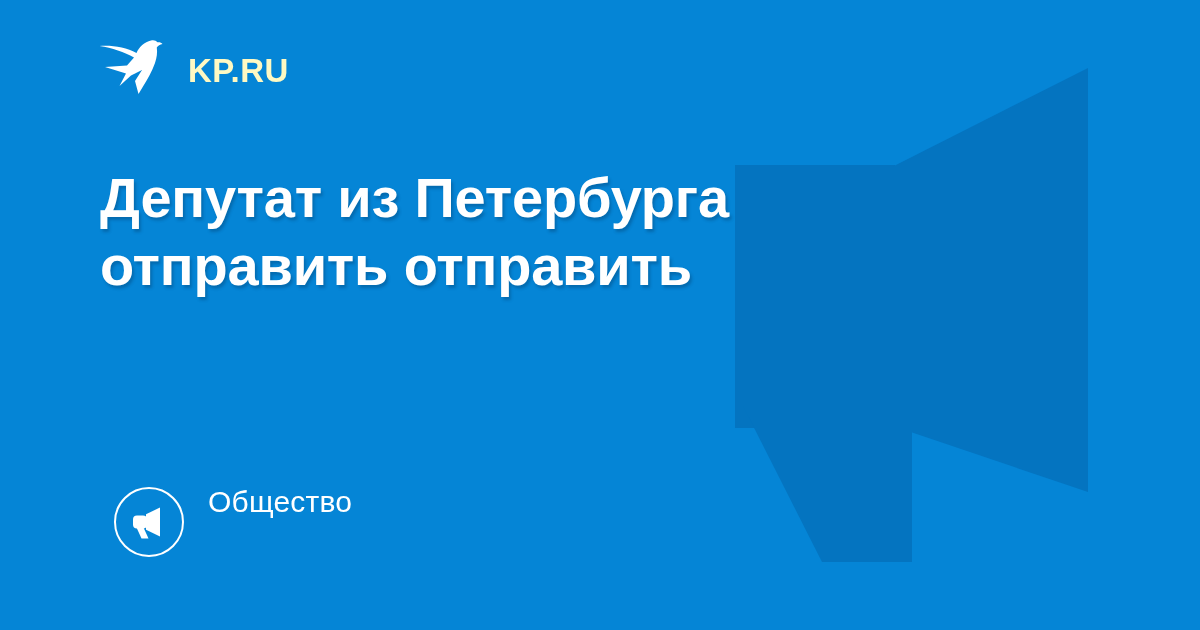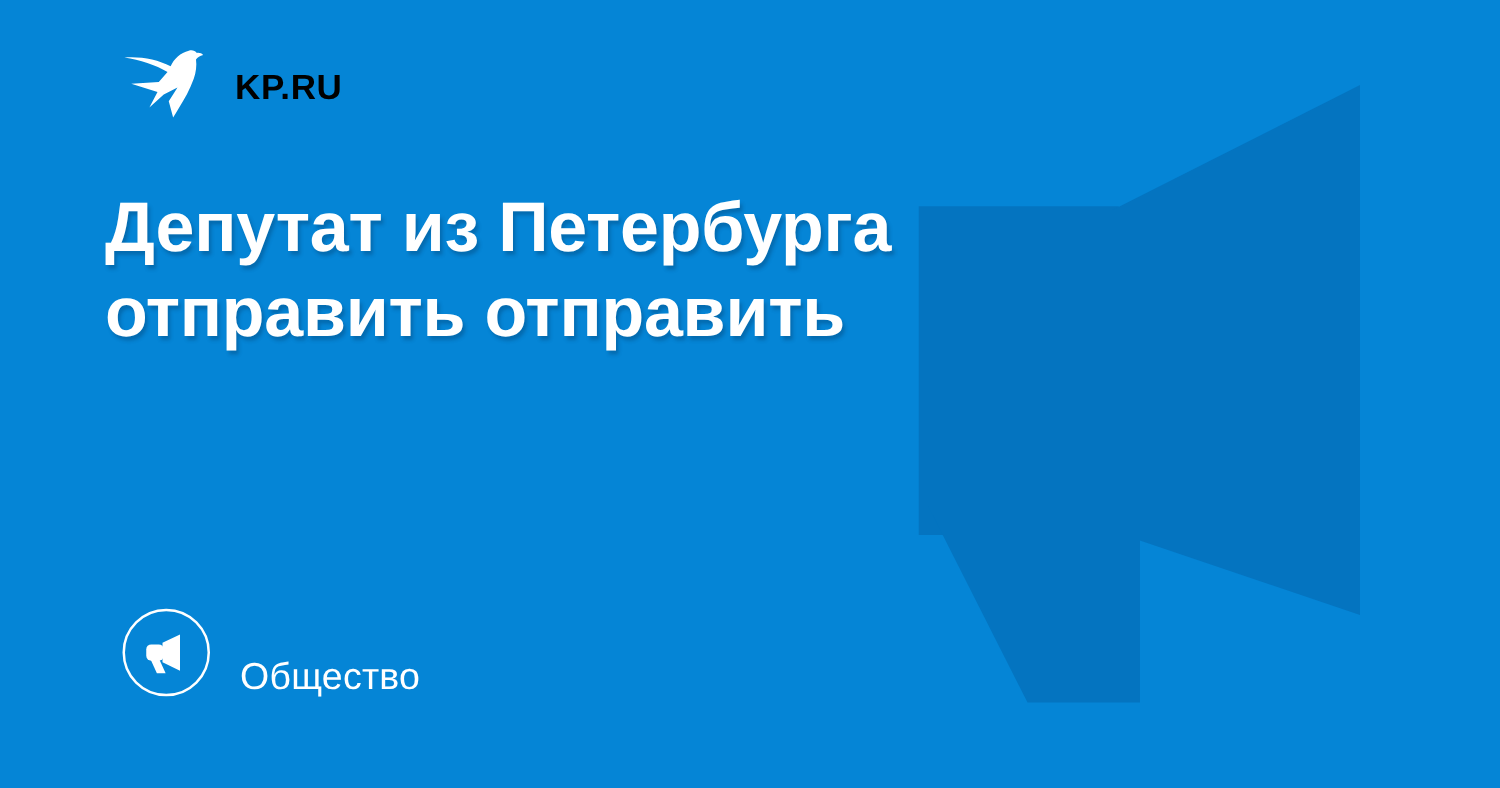--- a/index.html
+++ b/index.html
@@ -39,57 +39,57 @@
     z-index: 3;
   }
 
   .logo-bird {
     width: 72px;
     height: 72px;
     display: block;
   }
 
   .logo-wordmark {
-    color: #000000;
-    font-size: 28px;
+    color: #fef9c3;
+    font-size: 33px;
     font-weight: 700;
     letter-spacing: 0.5px;
     line-height: 1;
     font-family: "Liberation Sans", "DejaVu Sans", sans-serif;
   }
 
   
   .headline {
     position: absolute;
     left: 84px;
     top: 148px;
     width: 1000px;
     z-index: 3;
-    margin: 0;
+    margin: 16px;
     color: #ffffff;
     font-size: 56px;
     font-weight: 700;
     line-height: 68px;
     letter-spacing: -0.2px;
     text-shadow: 2px 3px 3px rgba(0, 45, 85, 0.30);
     font-family: "Liberation Sans", "DejaVu Sans", sans-serif;
   }
 
   .headline .hl-line {
     display: block;
     white-space: pre;
   }
 
   
   .category {
     position: absolute;
-    left: 98px;
+    left: 114px;
     top: 487px;
     display: flex;
-    align-items: flex-end;
+    align-items: flex-start;
     gap: 24px;
     z-index: 3;
   }
 
   .category-circle {
     width: 70px;
     height: 70px;
     border-radius: 50%;
     border: 2px solid #ffffff;
     display: flex;

